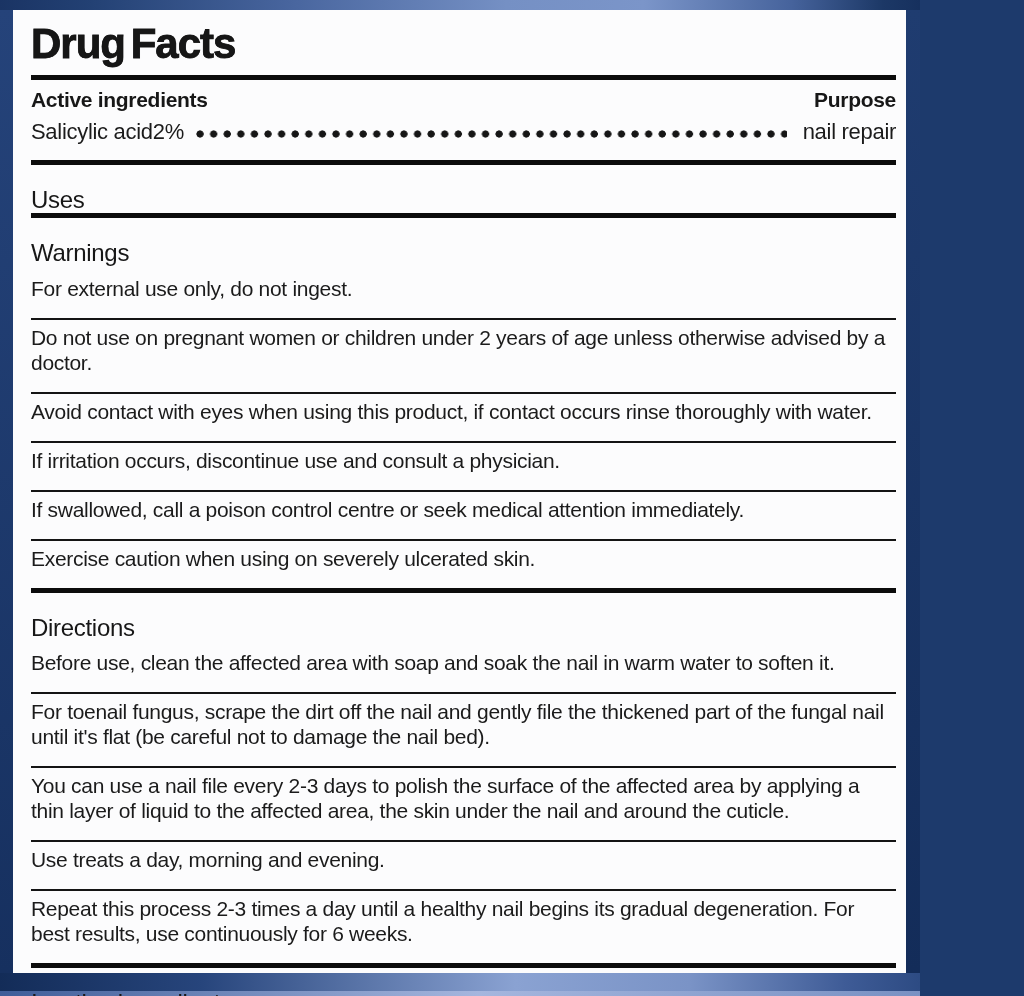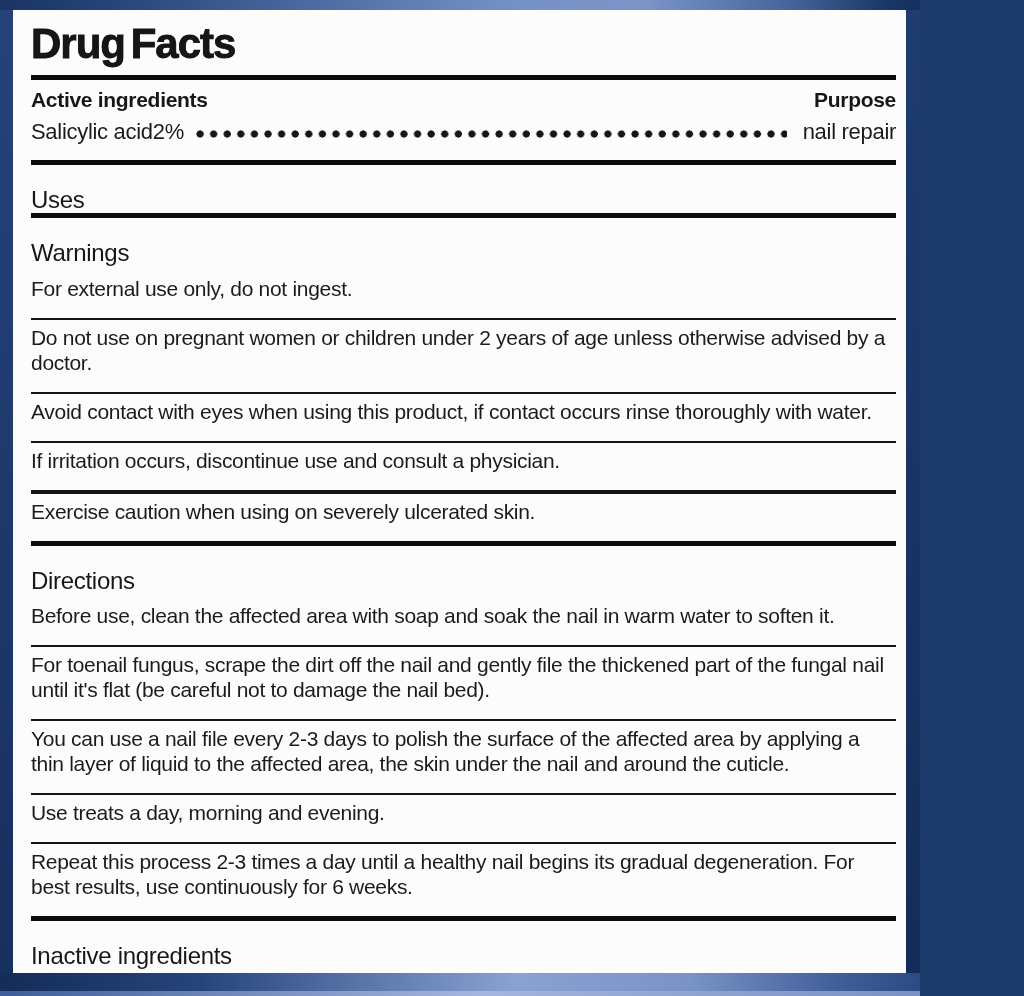--- a/index.html
+++ b/index.html
@@ -165,20 +165,21 @@
 
     <div class="section-heading heading-gap">Warnings</div>
     <div class="row first body-text">For external use only, do not ingest.</div>
     <div class="rule-thin"></div>
     <div class="row body-text">Do not use on pregnant women or children under 2 years of age unless otherwise advised by a doctor.</div>
     <div class="rule-thin"></div>
     <div class="row body-text">Avoid contact with eyes when using this product, if contact occurs rinse thoroughly with water.</div>
     <div class="rule-thin"></div>
     <div class="row body-text">If irritation occurs, discontinue use and consult a physician.</div>
     <div class="rule-thin"></div>
+    <div class="row body-text">If swallowed, call a poison control centre or seek medical attention immediately.</div>
     <div class="rule-thin"></div>
     <div class="row body-text">Exercise caution when using on severely ulcerated skin.</div>
     <div class="rule-thick"></div>
 
     <div class="section-heading heading-gap">Directions</div>
     <div class="row first body-text">Before use, clean the affected area with soap and soak the nail in warm water to soften it.</div>
     <div class="rule-thin"></div>
     <div class="row body-text">For toenail fungus, scrape the dirt off the nail and gently file the thickened part of the fungal nail until it's flat (be careful not to damage the nail bed).</div>
     <div class="rule-thin"></div>
     <div class="row body-text">You can use a nail file every 2-3 days to polish the surface of the affected area by applying a thin layer of liquid to the affected area, the skin under the nail and around the cuticle.</div>

